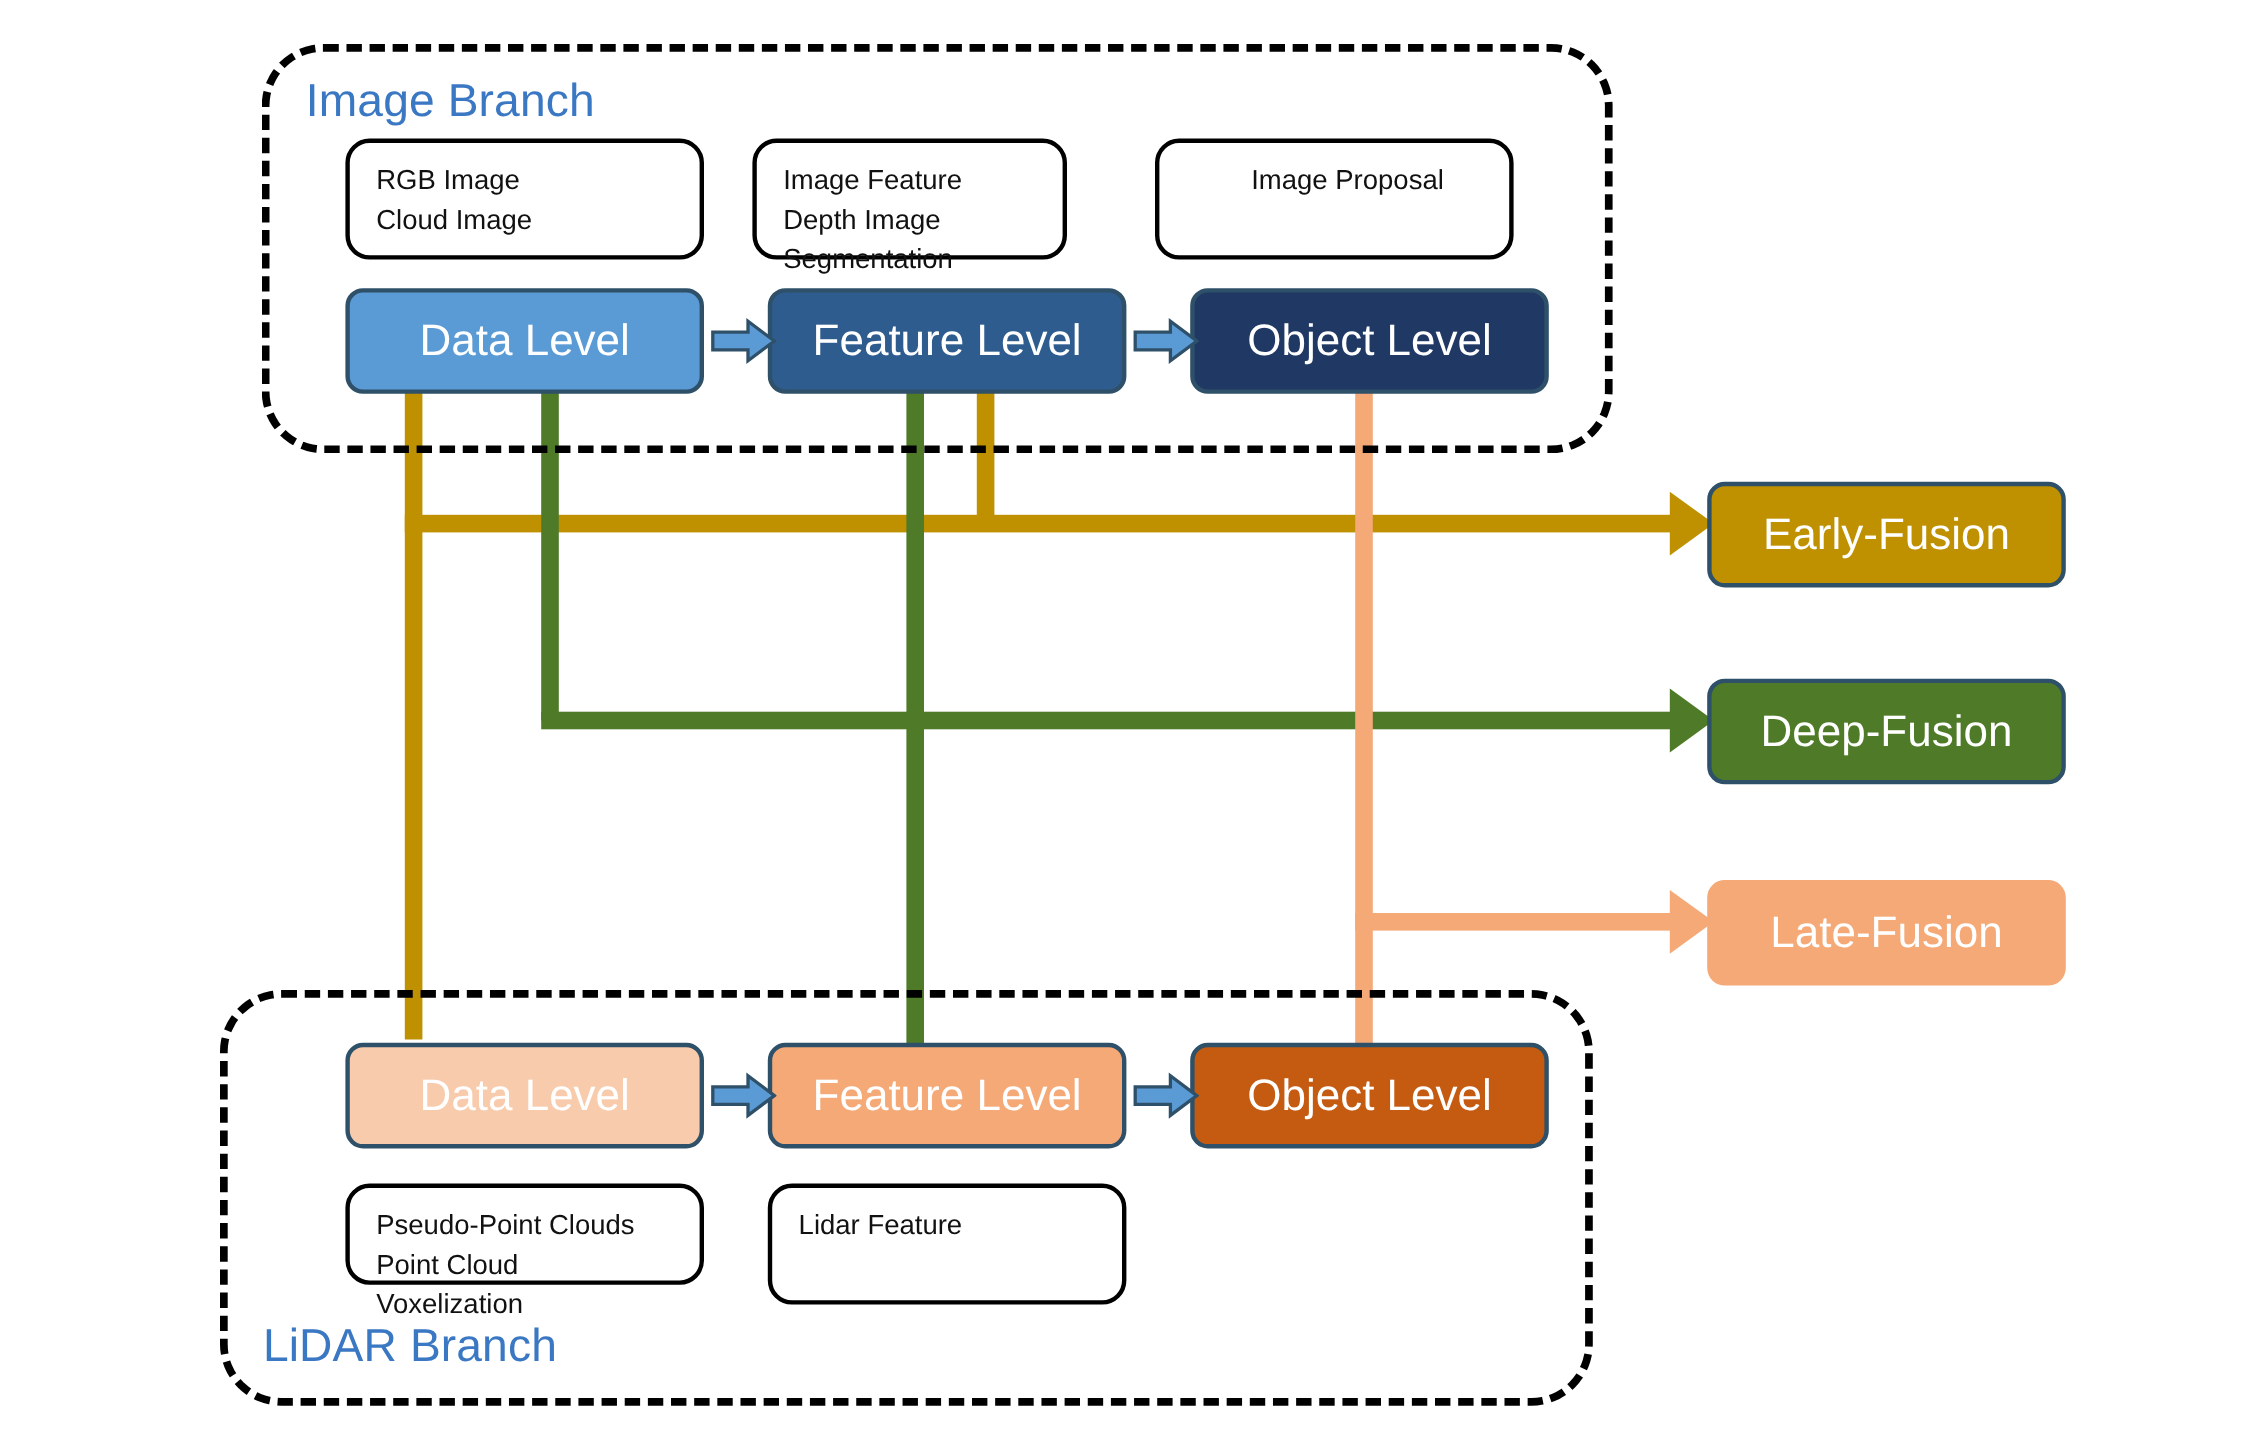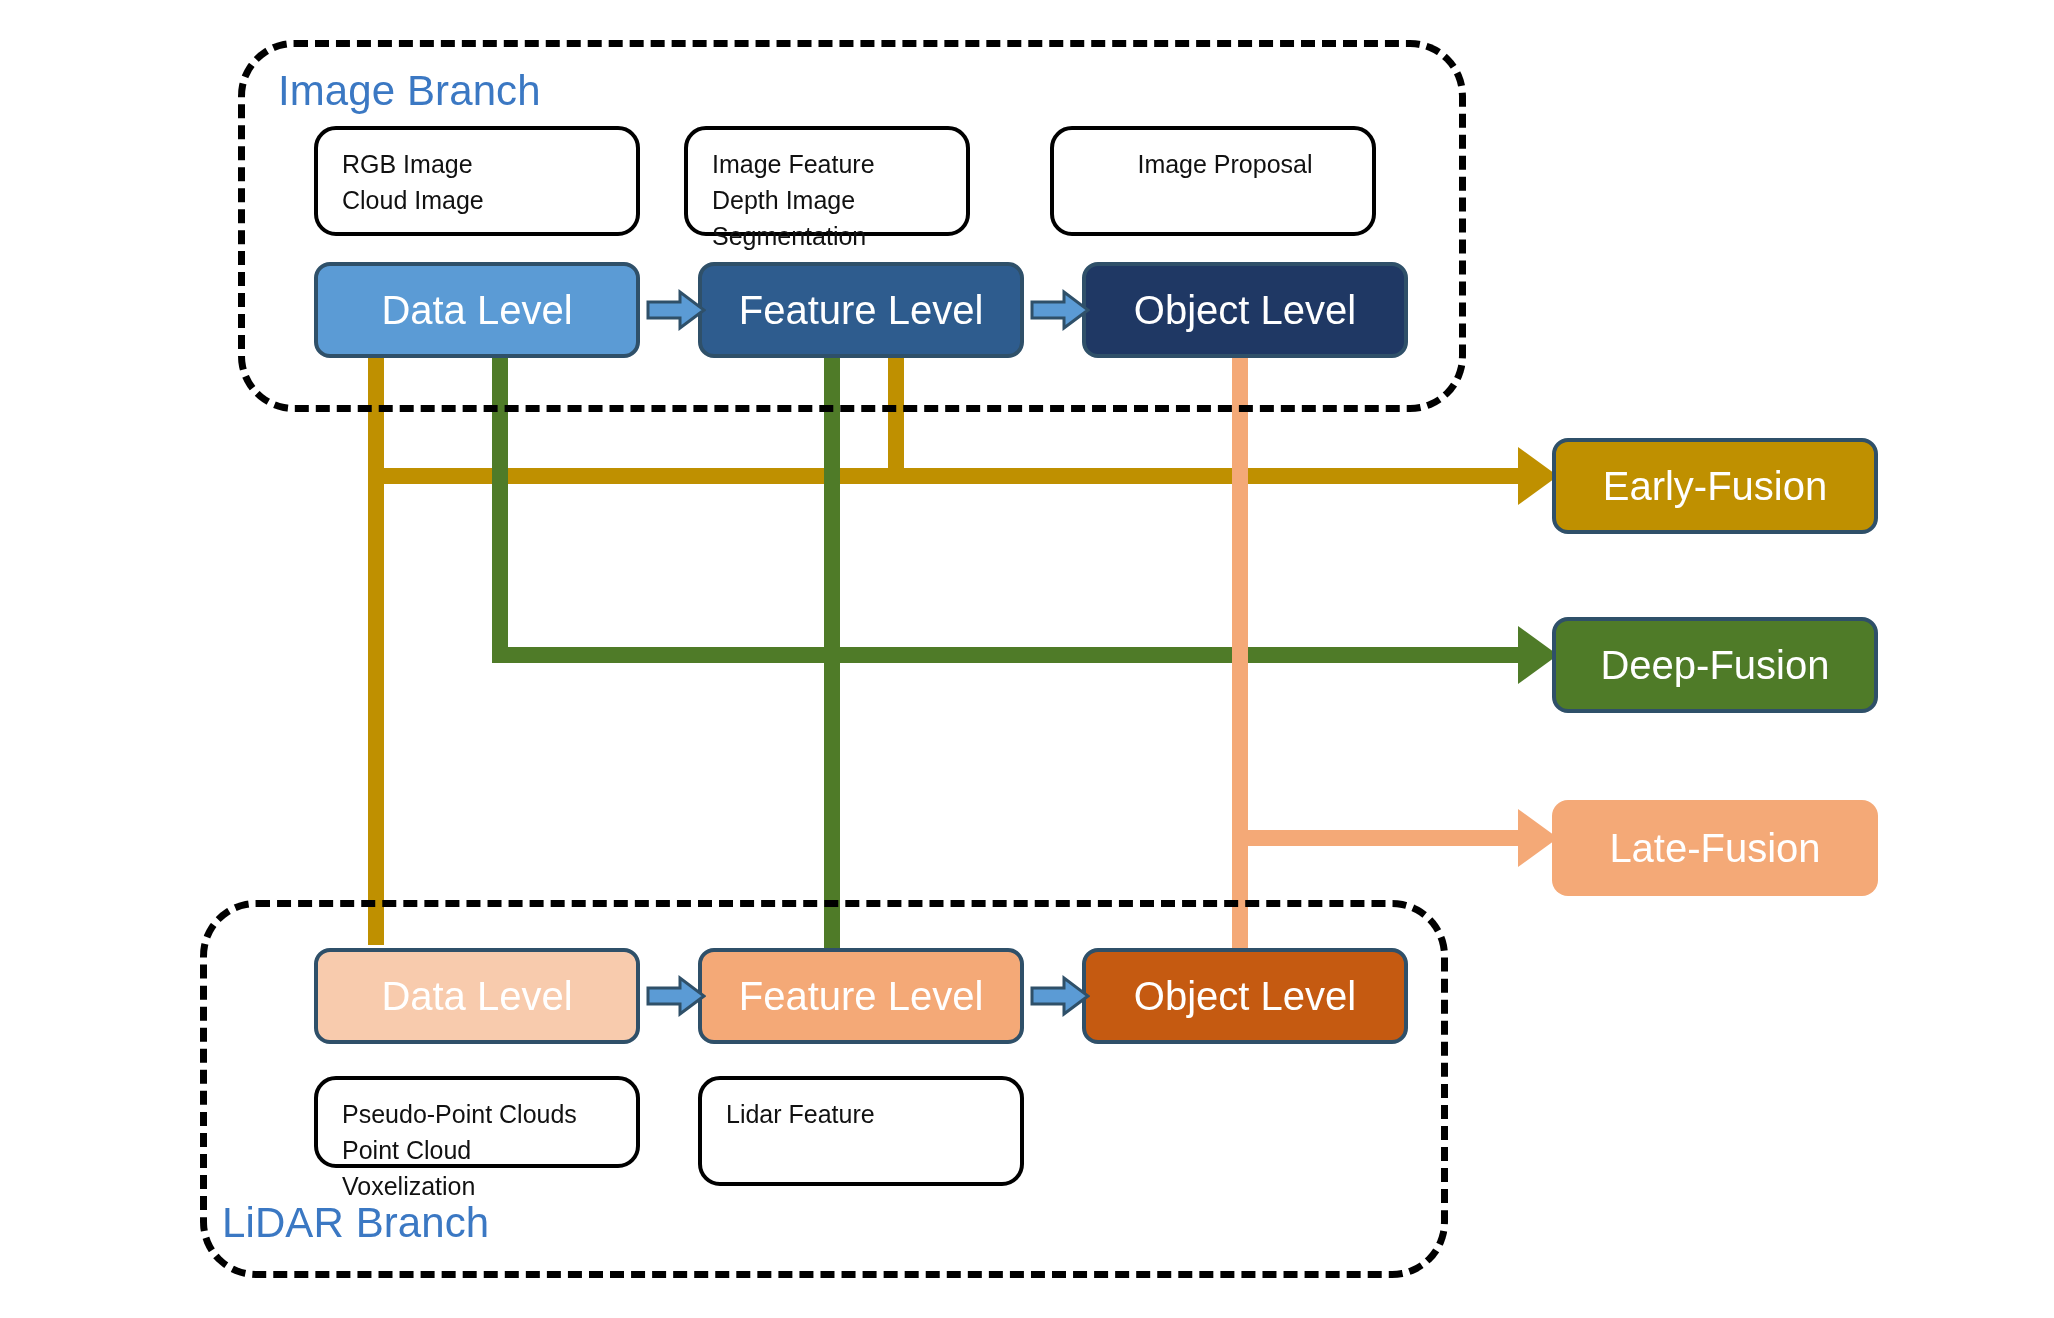--- a/index.html
+++ b/index.html
@@ -23,21 +23,21 @@
 
   .branch-label{
     position:absolute;
     color:#3B78C3;
     font-size:42px;
     line-height:1;
     white-space:nowrap;
     letter-spacing:.1px;
   }
   #image-branch-label{left:278px;top:70px;}
-  #lidar-branch-label{left:222px;top:1202px;text-align:center;}
+  #lidar-branch-label{left:239px;top:1202px;text-align:center;}
 
   
   .detail-box{
     position:absolute;
     box-sizing:border-box;
     border:4px solid #000;
     border-radius:22px;
     background:#fff;
     padding:16px 0 10px 24px;
   }

